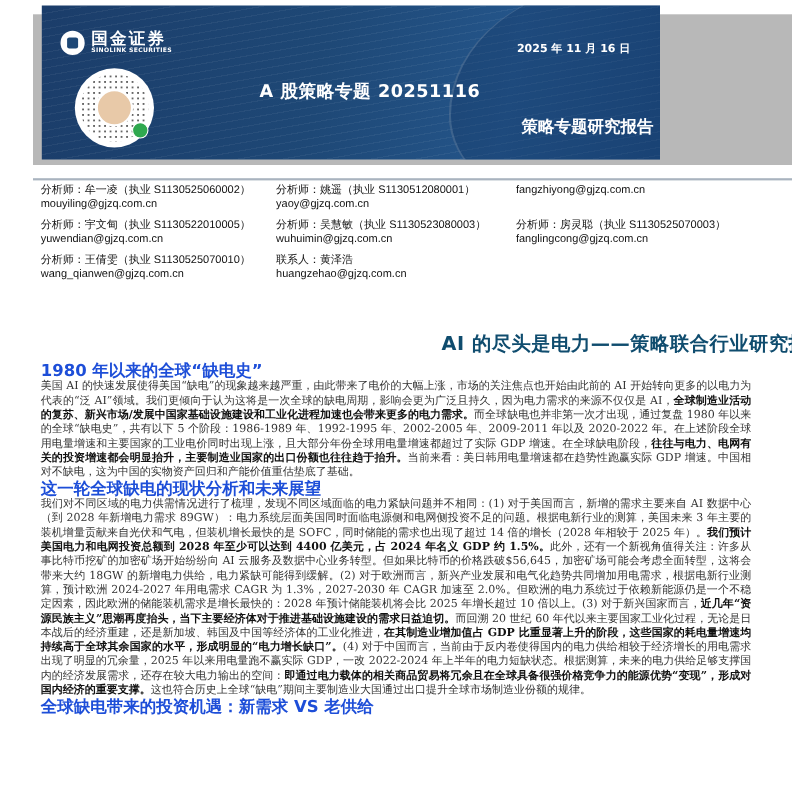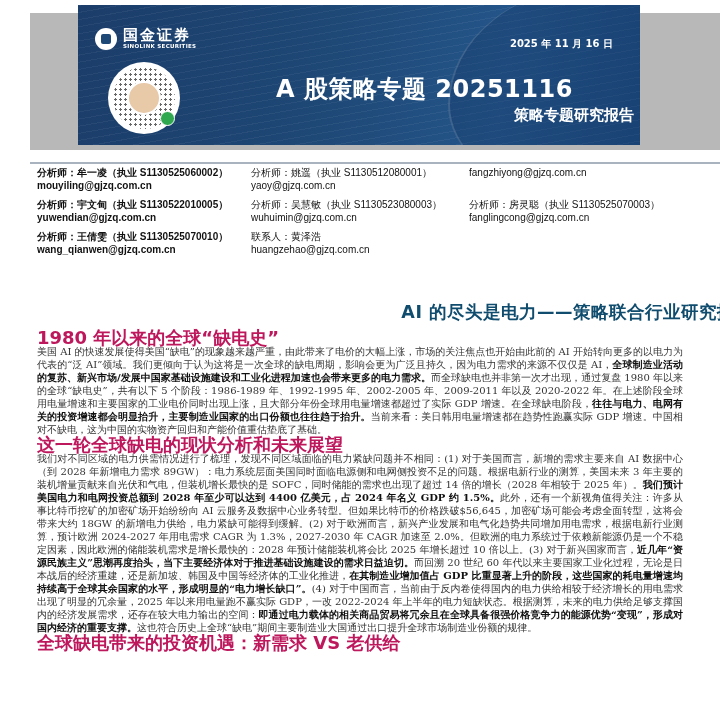--- a/index.html
+++ b/index.html
@@ -1,55 +1,55 @@
 <!DOCTYPE html>
 <html><head>
 <meta charset="utf-8">
 <style>
   html, body { margin:0; padding:0; background:#ffffff; }
   body { width:720px; height:721px; overflow:hidden; position:relative; font-family:"DejaVu Sans", sans-serif; color:#222; }
 
   
   .banner-shadow { position:absolute; left:30px; top:13px; width:690px; height:137px; background:#b8b8b8; }
   .banner { position:absolute; left:38px; top:5px; width:562px; height:140px; overflow:hidden;
-    background: linear-gradient(100deg, #1b3d6a 0%, #1e4876 45%, #24558a 75%, #1d4a7e 100%); margin-left: 40px; }
+    background: linear-gradient(100deg, #1b3d6a 0%, #1e4876 45%, #24558a 75%, #1d4a7e 100%); }
   .banner::before { content:""; position:absolute; inset:0;
     background: repeating-linear-gradient(170deg, rgba(255,255,255,0.05) 0px, rgba(255,255,255,0.05) 1px, transparent 1px, transparent 7px); }
   .banner-curve { position:absolute; right:-60px; top:-20px; width:250px; height:200px; border-left:2px solid rgba(255,255,255,0.15);
     border-radius:60% 0 0 40%; background:rgba(20,55,100,0.35); }
   .logo { position:absolute; left:17px; top:22px; display:flex; align-items:center; gap:6px; }
   .logo-mark { width:22px; height:22px; border-radius:50%; background:#fff; position:relative; }
   .logo-mark::after { content:""; position:absolute; left:6px; top:6px; width:10px; height:10px; background:#1e4876; border-radius:2px; }
   .logo-text { display:flex; flex-direction:column; color:#fff; }
   .logo-cn { font-size:15px; font-weight:bold; letter-spacing:2px; line-height:16px; }
   .logo-en { font-size:5.5px; font-weight:bold; letter-spacing:0.3px; line-height:7px; }
   .qr { position:absolute; left:30px; top:57px; width:72px; height:72px; border-radius:50%; background:#fff;
     display:flex; align-items:center; justify-content:center; }
   .qr-dots { position:absolute; inset:5px; border-radius:50%;
     background: radial-gradient(circle, #333 1px, transparent 1.3px) 0 0/5px 5px; opacity:0.75; }
   .qr-center { position:relative; width:30px; height:30px; border-radius:50%; background:#e8c9a8; border:2px solid #fff; }
   .qr-badge { position:absolute; left:82px; top:106px; width:13px; height:13px; border-radius:50%; background:#2fa84f; border:1px solid #fff; }
-  .banner-title { position:absolute; left:198px; top:68px; color:#fff; font-size:24px; font-weight:bold; letter-spacing:0.5px; }
+  .banner-title { position:absolute; left:198px; top:68px; color:#fff; font-size:16px; font-weight:bold; letter-spacing:0.5px; }
   .banner-date { position:absolute; right:27px; top:32px; color:#fff; font-size:10px; font-weight:bold; }
   .banner-type { position:absolute; right:6px; top:101px; color:#fff; font-size:15px; font-weight:bold; }
   .banner-sub { position:absolute; right:6px; top:140px; color:#fff; font-size:8px; }
 
   
   .rule { position:absolute; left:30px; top:162px; width:690px; height:2px; background:#a9b3bf; }
   .analysts { position:absolute; left:37px; top:167px; width:683px; font-family:"Liberation Sans", sans-serif; font-size:10px; line-height:12.5px; color:#111; }
   .inst { margin-bottom:0; }
   .grid { display:grid; grid-template-columns: 214px 108px 110px auto; }
-  .a1 { grid-column:1;font-weight:bold; } .a2 { grid-column:2 / span 2; } .a3 { grid-column:4; }
+  .a1 { grid-column:1; } .a2 { grid-column:2 / span 2; } .a3 { grid-column:4; }
 
   
   .doc-title { position:absolute; left:0; width:720px; top:300px; text-align:right; color:#0f4c6e; font-size:17.5px; font-weight:bold; letter-spacing:0.5px;padding-left:33px; }
 
   
   .body { position:absolute; left:37px; top:330px; width:646px; font-family:"DejaVu Serif", serif; font-size:10px; line-height:13px; color:#333; text-align:justify; }
-  .sec { font-family:"DejaVu Sans", sans-serif; color:#be185d; font-weight:bold; font-size:18px; line-height:15px; margin:0; }
+  .sec { font-family:"DejaVu Sans", sans-serif; color:#1d4ed8; font-weight:bold; font-size:15px; line-height:15px; margin:0; }
   .para { margin:0 0 1px 0; }
   .para b { color:#111; }
 </style>
 </head>
 <body>
 
 <div class="banner-shadow"></div>
 <div class="banner">
   <div class="banner-curve"></div>
   <div class="logo">

